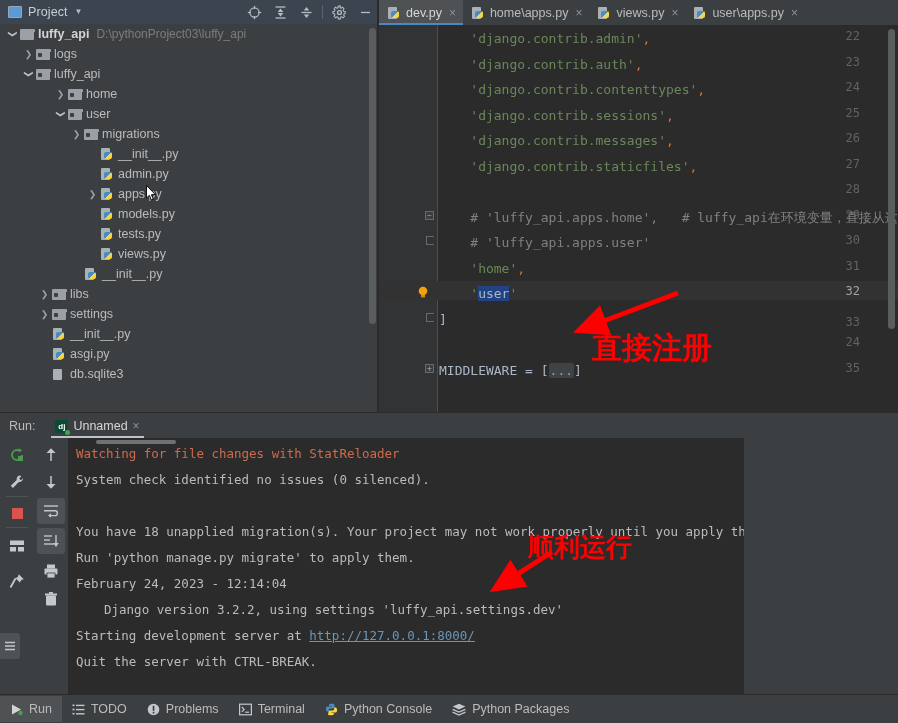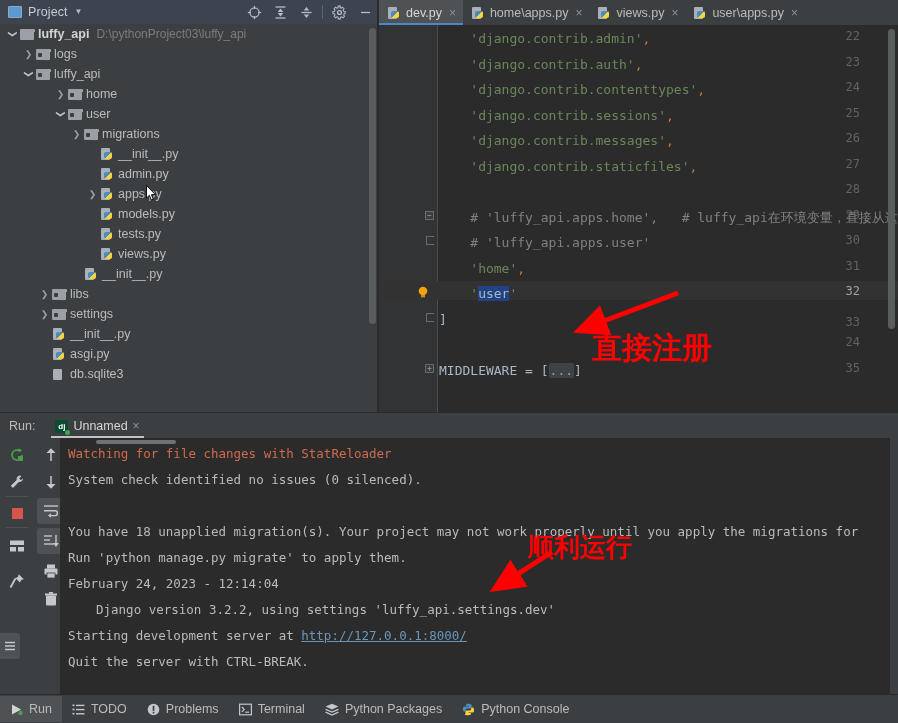--- a/index.html
+++ b/index.html
@@ -178,21 +178,21 @@
     background: #3c3f41;
   }
   .tb-item {
     position: absolute; width: 28px; height: 26px; left: 3px;
     display: flex; align-items: center; justify-content: center;
   }
   .tb-item.pressed { background: #4e5254; border-radius: 3px; }
   .tb-sep { position: absolute; left: 6px; width: 22px; height: 1px; background: #4e5254; }
 
   .console {
-    position: absolute; left: 60px; top: 438px; width: 830px; height: 257px;
+    position: absolute; left: 68px; top: 438px; width: 676px; height: 257px;
     background: #2b2b2b; overflow: hidden;
   }
   .cline {
     position: absolute; left: 8px; white-space: pre;
     font-family: "DejaVu Sans Mono", monospace; font-size: 12.5px; color: #bbbbbb;
   }
   .cline.err { color: #cf6a4c; }
   .clink { color: #6897bb; text-decoration: underline; }
   .console-scroll {
     position: absolute; left: 96px; top: 440px; width: 80px; height: 4px; background: #6e7275; border-radius: 3px; z-index: 9;
@@ -727,33 +727,33 @@
             <svg width="13" height="13" viewBox="0 0 13 13">
               <rect x="0.6" y="1.2" width="11.8" height="10.6" fill="none" stroke="#c3c8cc" stroke-width="1.2"></rect>
               <path d="M2.8 4 L5.2 6.4 L2.8 8.8" fill="none" stroke="#c3c8cc" stroke-width="1.2"></path>
               <line x1="6.2" y1="9.2" x2="10" y2="9.2" stroke="#c3c8cc" stroke-width="1.2"></line>
             </svg>
           </span>
           <span>Terminal</span>
         </div>
         <div class="sb-item">
           <span style="display: inline-flex;">
+            <svg width="13" height="13" viewBox="0 0 13 13">
+              <path d="M6.5 0.8c-2.6 0-2.4 1.1-2.4 1.1v1.2h2.5v0.4H2.8S0.9 3.3 0.9 6s1.7 2.6 1.7 2.6h1.2V7.2s-0.1-1.7 1.6-1.7h2.6s1.6 0 1.6-1.5V2.3S9.8 0.8 6.5 0.8z" fill="#4b8bbe"></path>
+              <path d="M6.5 12.2c2.6 0 2.4-1.1 2.4-1.1V9.9H6.4V9.5h3.8s1.9 0.2 1.9-2.5S10.4 4.4 10.4 4.4H9.2v1.4s0.1 1.7-1.6 1.7H5s-1.6 0-1.6 1.5v2.7S3.2 12.2 6.5 12.2z" fill="#ffd43b"></path>
+            </svg>
+          </span>
+          <span>Python Console</span>
+        </div>
+        <div class="sb-item">
+          <span style="display: inline-flex;">
             <svg width="14" height="13" viewBox="0 0 14 13">
               <path d="M7 0.8 L13.4 3.6 L7 6.4 L0.6 3.6 Z" fill="#c3c8cc"></path>
               <path d="M0.6 6.3 L7 9.1 L13.4 6.3" fill="none" stroke="#c3c8cc" stroke-width="1.3"></path>
               <path d="M0.6 9.2 L7 12 L13.4 9.2" fill="none" stroke="#c3c8cc" stroke-width="1.3"></path>
             </svg>
           </span>
           <span>Python Packages</span>
         </div>
-        <div class="sb-item">
-          <span style="display: inline-flex;">
-            <svg width="13" height="13" viewBox="0 0 13 13">
-              <path d="M6.5 0.8c-2.6 0-2.4 1.1-2.4 1.1v1.2h2.5v0.4H2.8S0.9 3.3 0.9 6s1.7 2.6 1.7 2.6h1.2V7.2s-0.1-1.7 1.6-1.7h2.6s1.6 0 1.6-1.5V2.3S9.8 0.8 6.5 0.8z" fill="#4b8bbe"></path>
-              <path d="M6.5 12.2c2.6 0 2.4-1.1 2.4-1.1V9.9H6.4V9.5h3.8s1.9 0.2 1.9-2.5S10.4 4.4 10.4 4.4H9.2v1.4s0.1 1.7-1.6 1.7H5s-1.6 0-1.6 1.5v2.7S3.2 12.2 6.5 12.2z" fill="#ffd43b"></path>
-            </svg>
-          </span>
-          <span>Python Console</span>
-        </div>
       </div>
   </div>
 
 </div>
 
 </body></html>

